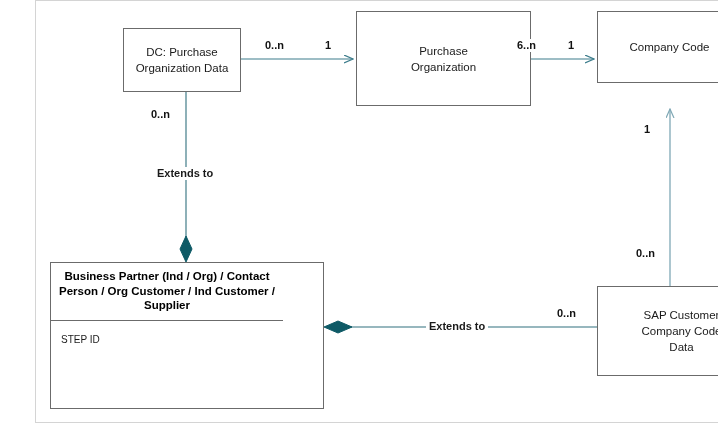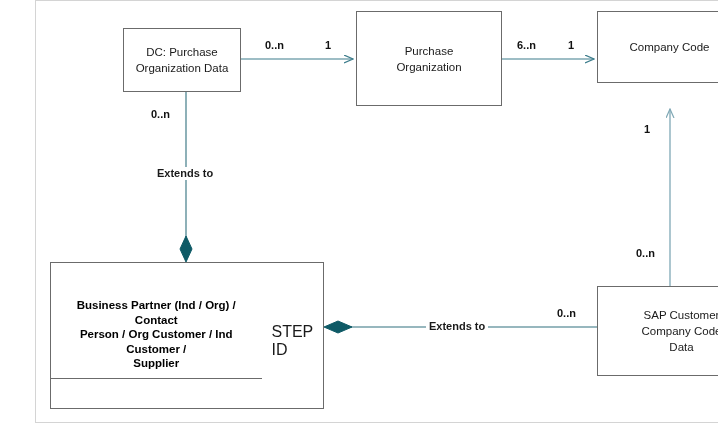--- a/index.html
+++ b/index.html
@@ -45,38 +45,38 @@
     display: block;
     padding: 0 6px;
     white-space: pre-line;
   }
   .ent-compound {
     position: absolute;
     box-sizing: border-box;
     background: #ffffff;
     border: 1px solid #6b6b6b;
     display: flex;
-    flex-direction: row;
-    align-items: center;
+    flex-direction: column;
+    align-items: flex-start;
   }
   .ent-head {
     box-sizing: border-box;
     border-bottom: 1px solid #6b6b6b;
     padding: 6px 8px 7px 8px;
     text-align: center;
     font-weight: bold;
     font-size: 11.5px;
     line-height: 14.5px;
     color: #000000;
     white-space: pre-line;
   }
   .ent-body {
     flex: 1;
     padding: 10px 10px 0 10px;
-    font-size: 16px;
+    font-size: 10px;
     line-height: 18px;
     color: #1a1a1a;
     text-align: left;
   }
   .ent-body span {
     display: block;
   }
   .edge-label {
     position: absolute;
     font-size: 11px;
@@ -117,21 +117,21 @@
     <polygon points="288,326 302,320 316,326 302,332" fill="#0e5a66" stroke="#0e5a66" stroke-width="1"></polygon>
 
     <line x1="634" y1="285" x2="634" y2="108" stroke="#7fa8b5" stroke-width="1.3" marker-end="url(#openarrowup)"></line>
   </svg>
 
   <div class="ent" style="left:87px; top:27px; width:118px; height:64px;">
     <span class="ent-label">DC: Purchase
 Organization Data</span>
   </div>
 
-  <div class="ent" style="left:320px; top:10px; width:146px; height:95px;">
+  <div class="ent" style="left:320px; top:10px; width:175px; height:95px;">
     <span class="ent-label">Purchase
 Organization</span>
   </div>
 
   <div class="ent" style="left:561px; top:10px; width:145px; height:72px;">
     <span class="ent-label">Company Code</span>
   </div>
 
   <div class="ent" style="left:561px; top:285px; width:145px; height:90px;padding-left:24px;">
     <span class="ent-label">SAP Customer

